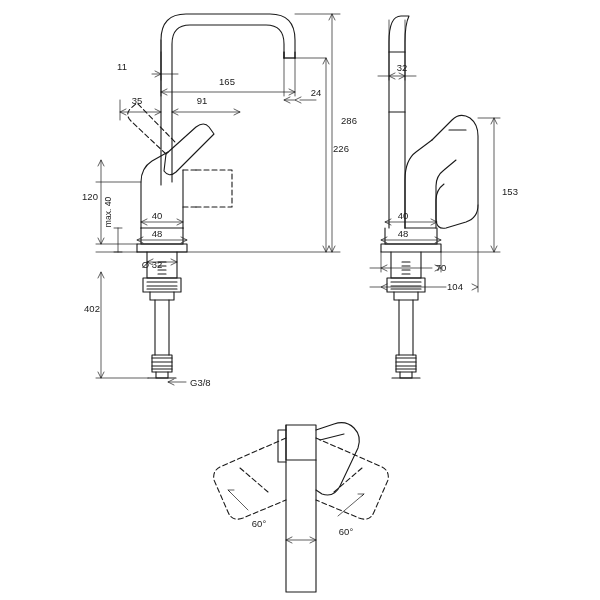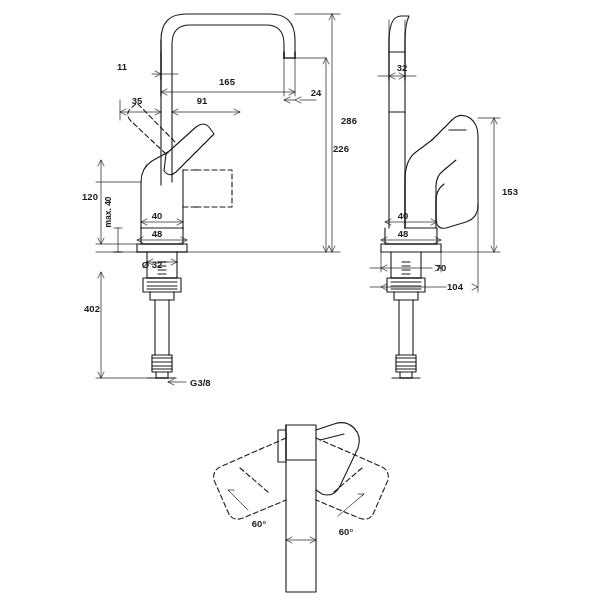--- a/index.html
+++ b/index.html
@@ -1,17 +1,17 @@
 <!DOCTYPE html>
 <html><head>
 <meta charset="utf-8">
 <style>
   html,body{margin:0;padding:0;background:#ffffff;}
   body{width:600px;height:600px;font-family:"Liberation Sans",sans-serif;overflow:hidden;}
-  #stage{position:relative;width:600px;height:600px;font-weight:bold;}
+  #stage{position:relative;width:600px;height:600px;}
   svg{display:block;}
   .dim-text{font-size:9.5px;fill:#1a1a1a;font-family:"Liberation Sans",sans-serif;}
   .dim-text.small{font-size:8.5px;}
 </style>
 </head>
 <body>
 
 <div id="stage">
 <svg width="600" height="600" viewBox="0 0 600 600">
   <g stroke="#1a1a1a" fill="none" stroke-width="1.1" stroke-linecap="round" stroke-linejoin="round">

